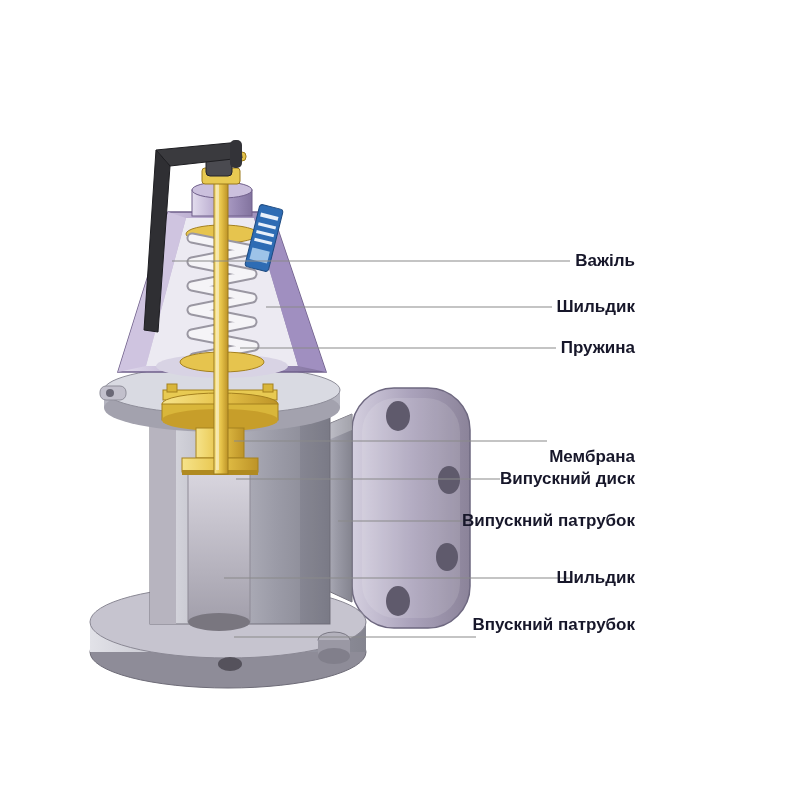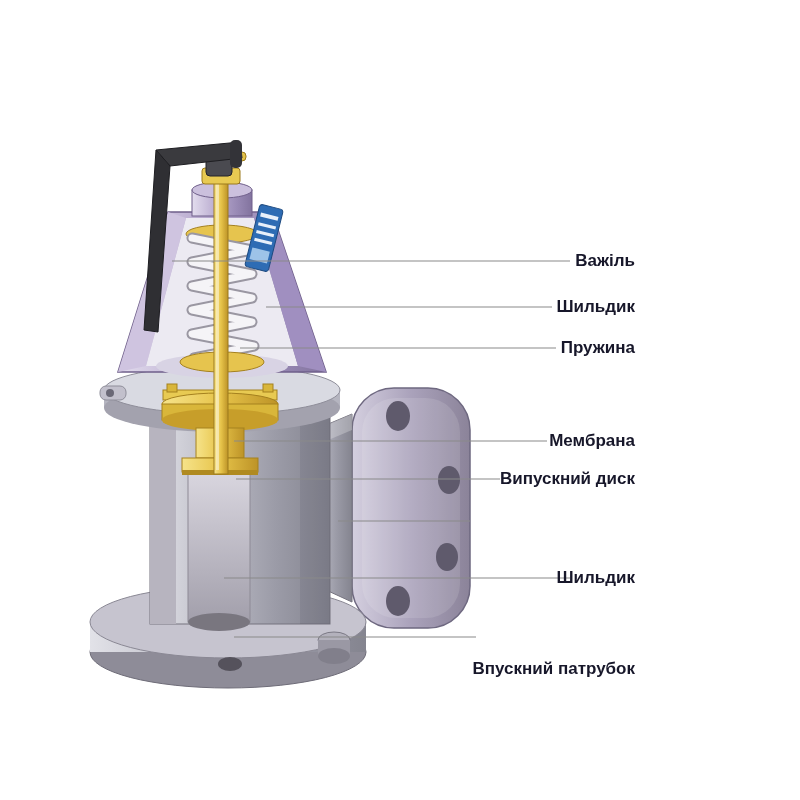--- a/index.html
+++ b/index.html
@@ -166,18 +166,19 @@
       <line class="leader" x1="236" y1="479" x2="500" y2="479"></line>
       <line class="leader" x1="338" y1="521" x2="470" y2="521"></line>
       <line class="leader" x1="224" y1="578" x2="570" y2="578"></line>
       <line class="leader" x1="234" y1="637" x2="476" y2="637"></line>
     </g>
   </svg>
 
   <div class="label" style="top:252px">Важіль</div>
   <div class="label" style="top:298px">Шильдик</div>
   <div class="label" style="top:339px">Пружина</div>
-  <div class="label" style="top:432px">Мембрана</div>
+  <div class="label" style="top:448px">Мембрана</div>
   <div class="label" style="top:470px">Випускний диск</div>
+  <div class="label" style="top:512px">Випускний патрубок</div>
   <div class="label" style="top:569px">Шильдик</div>
-  <div class="label" style="top:660px">Впускний патрубок</div>
+  <div class="label" style="top:616px">Впускний патрубок</div>
 
 </div>
 
 </body></html>

